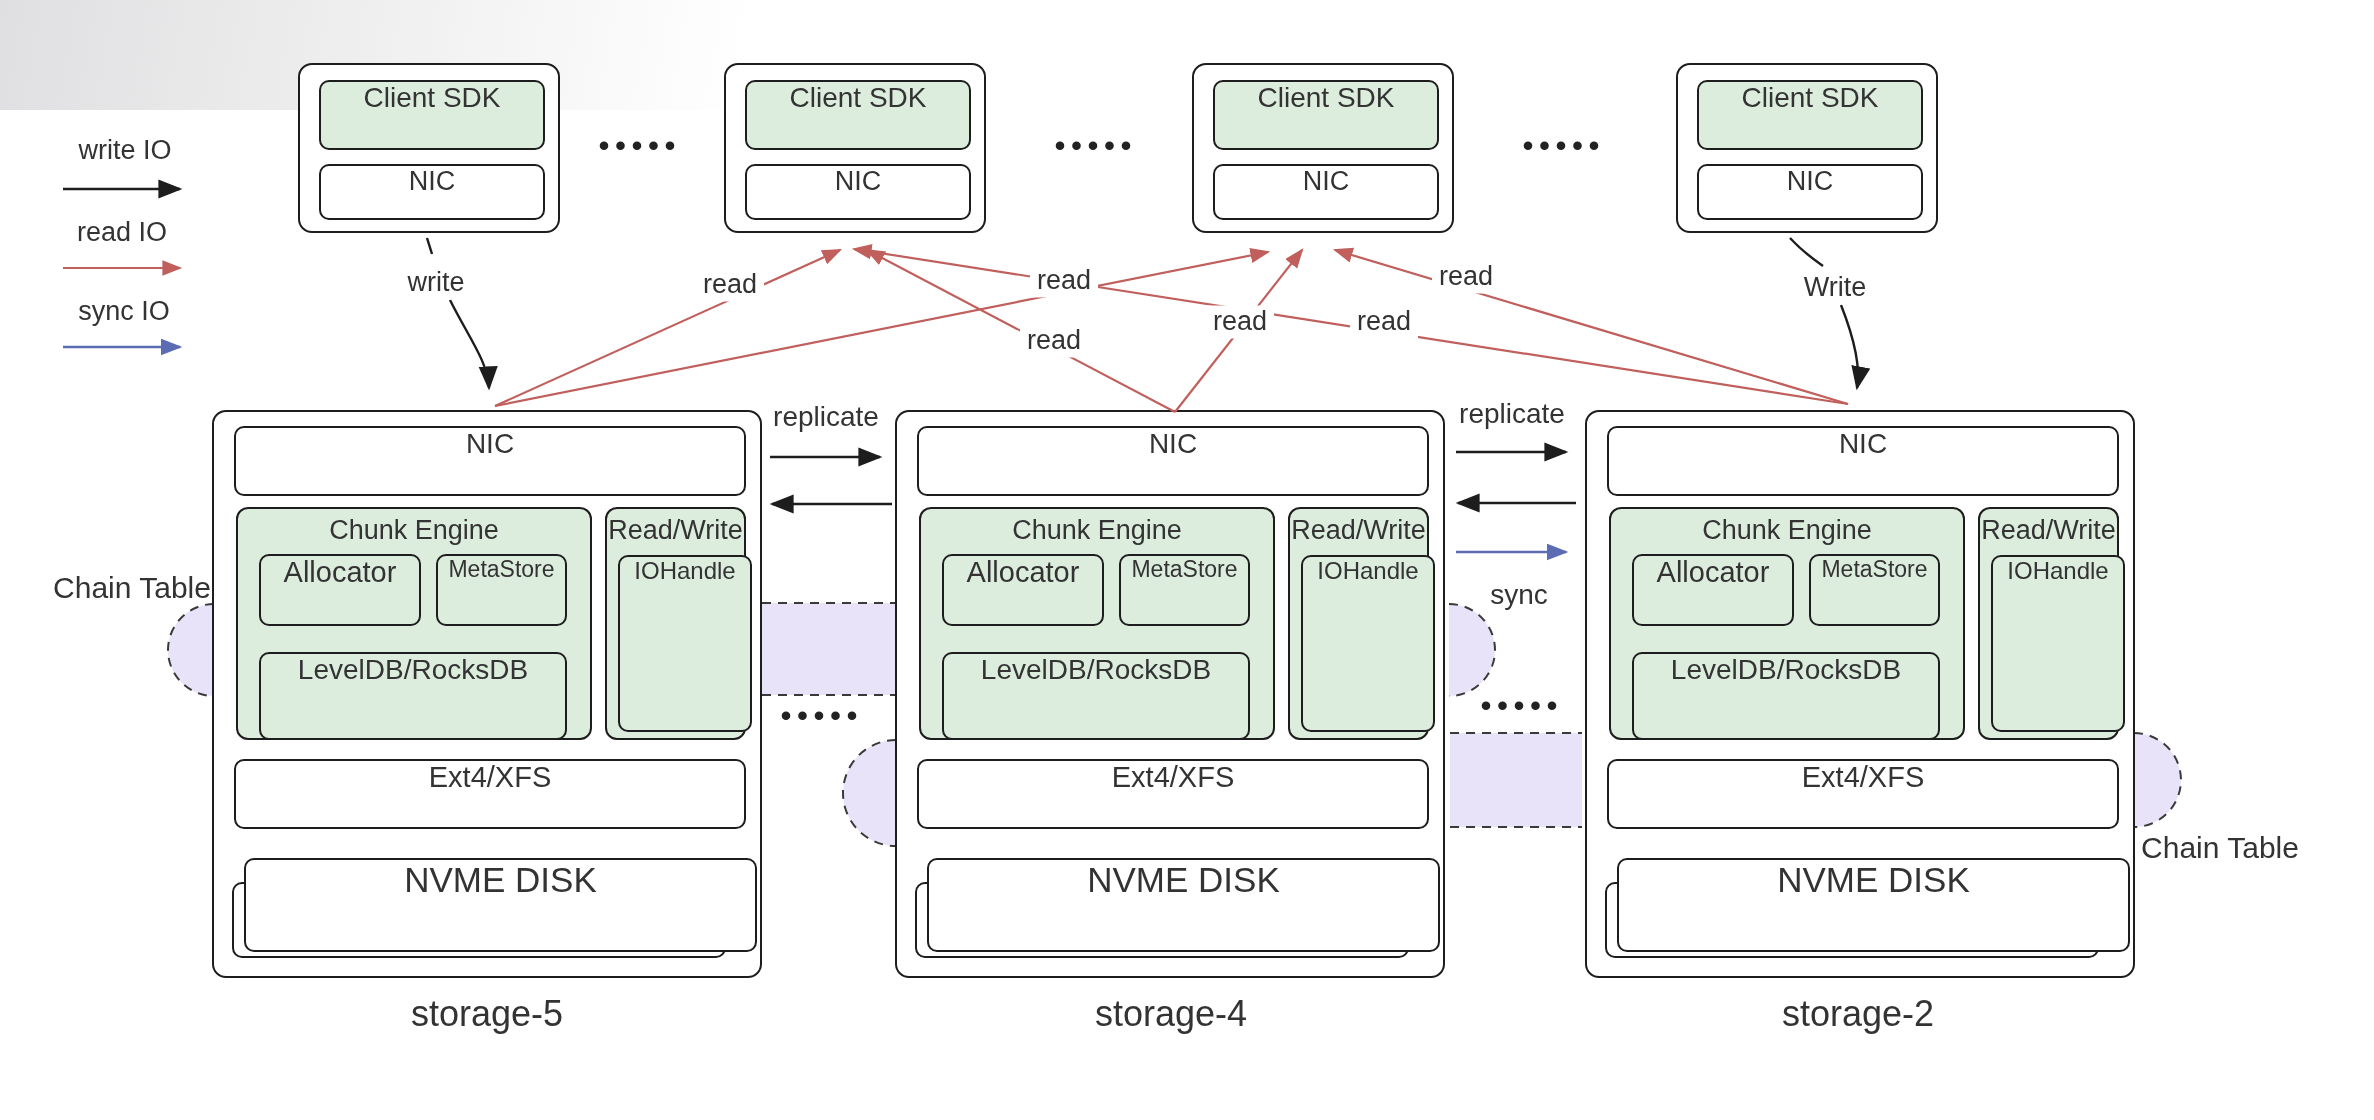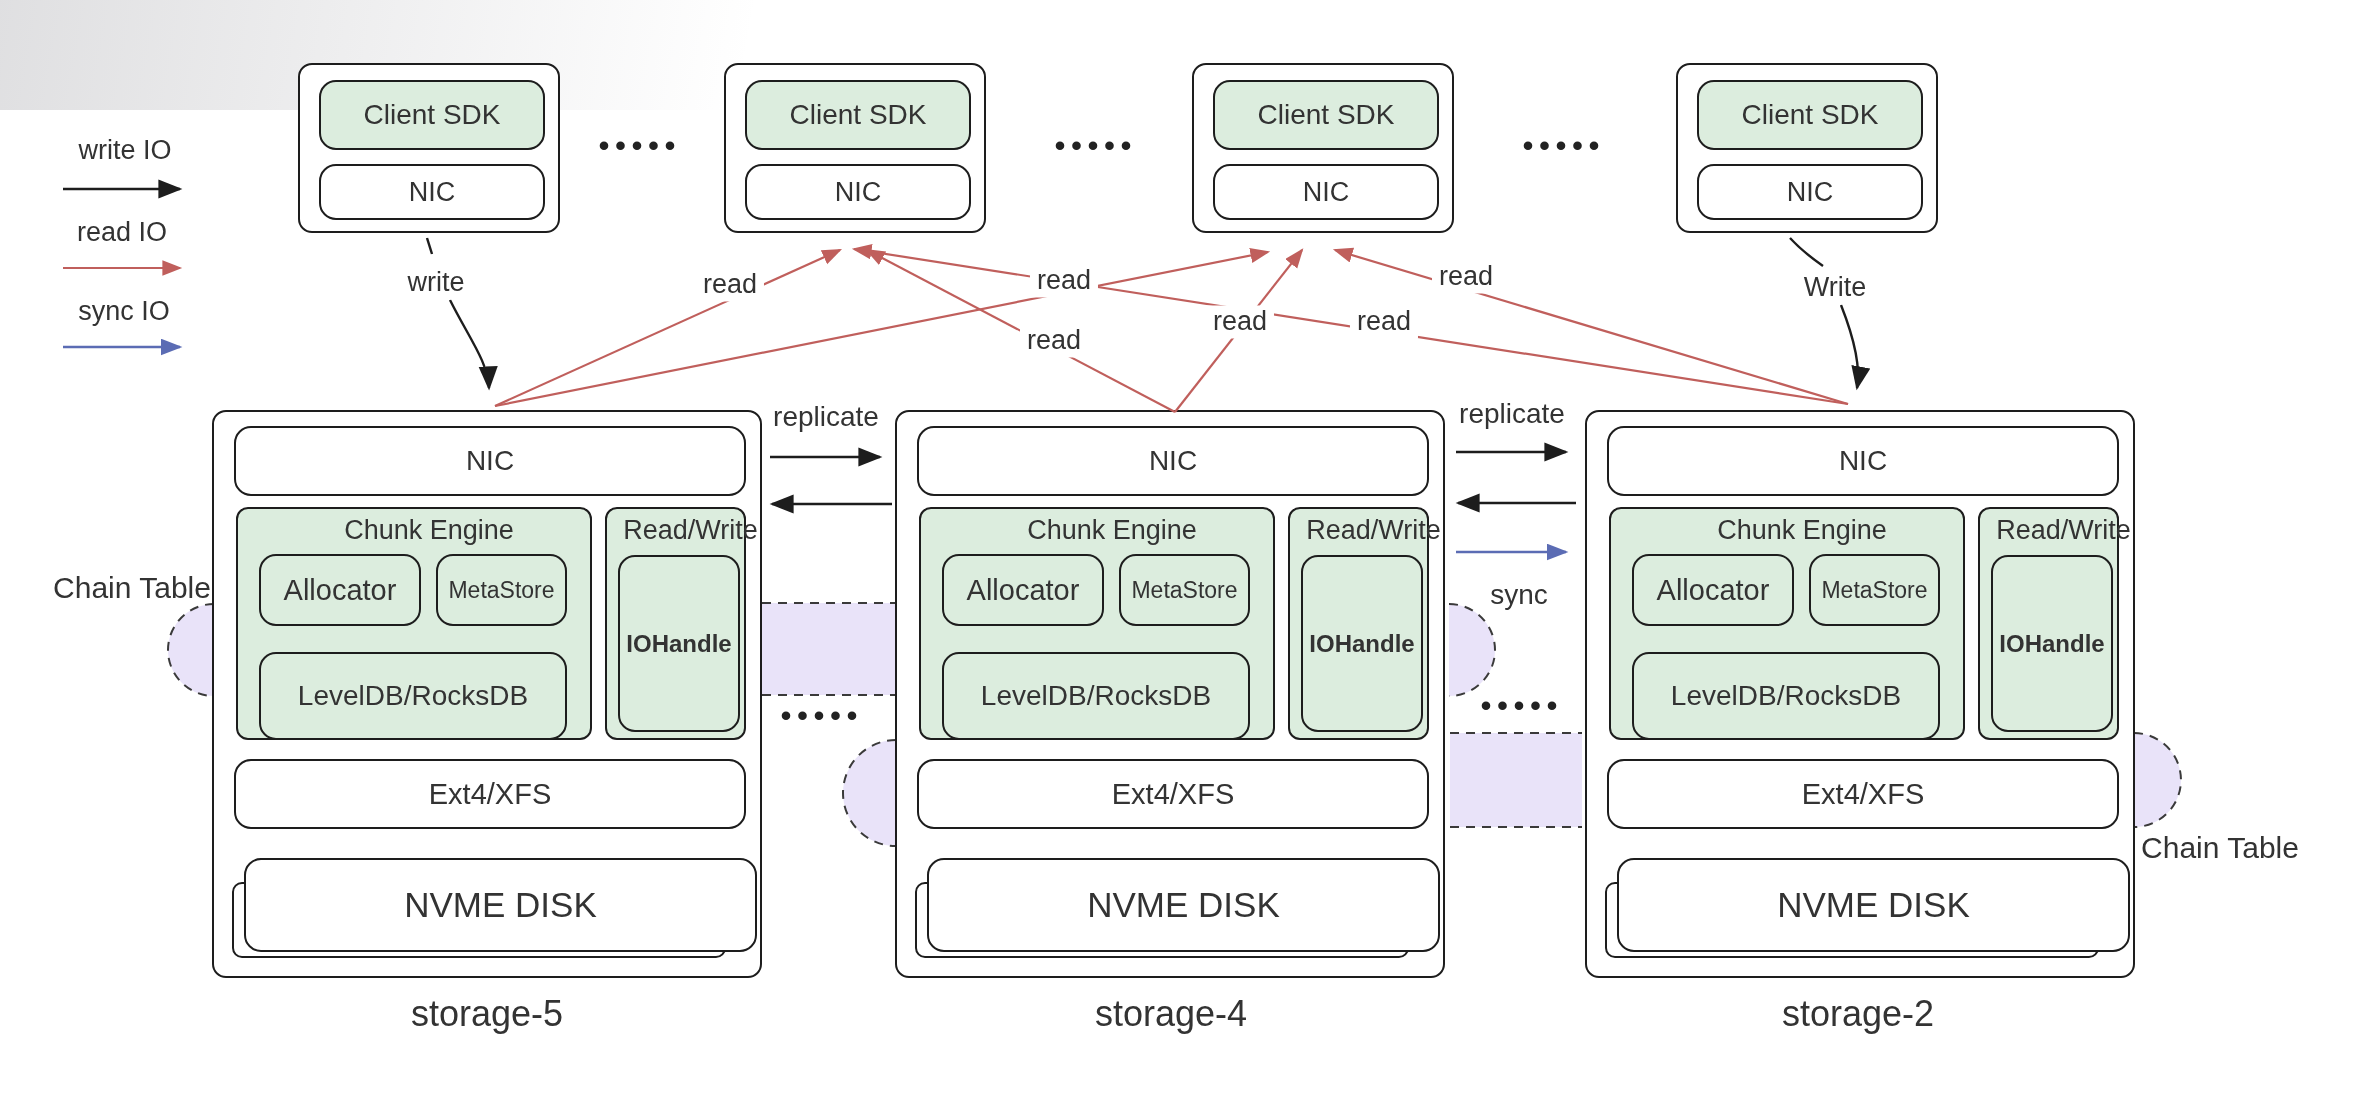--- a/index.html
+++ b/index.html
@@ -7,37 +7,37 @@
     --red:#c05f5c; --blue:#5b6cb4; --ink:#1d1d1d; --text:#333333;
   }
   html,body{margin:0;padding:0;background:#fff;}
   #stage{position:relative;width:2374px;height:1120px;background:#fff;overflow:hidden;
          font-family:"Liberation Sans","DejaVu Sans",sans-serif;color:var(--text);}
   .abs{position:absolute;}
   .top-fade{left:0;top:0;width:1360px;height:110px;pointer-events:none;
     background:linear-gradient(100deg, rgba(150,150,156,.30) 0%, rgba(255,255,255,0) 55%);}
   
   .outer{border:2.5px solid var(--ink);border-radius:14px;background:#fff;box-sizing:border-box;}
-  .bar{border:2.2px solid var(--ink);border-radius:17px;background:#fff;box-sizing:border-box;
-       display:flex;align-items:center;justify-content:center;}
+  .bar{border:2.2px solid var(--ink);border-radius:10px;background:#fff;box-sizing:border-box;
+       display:flex;justify-content:center;}
   .green{background:var(--green);}
   .client{width:262px;height:170px;top:63px;}
   .client .sdk{left:19px;top:15px;width:226px;height:70px;font-size:28px;}
   .client .cnic{left:19px;top:99px;width:226px;height:56px;font-size:27px;}
   .storage{width:550px;height:568px;top:410px;}
   .s-nic{left:20px;top:14px;width:512px;height:70px;font-size:28px;}
   .s-chunk{left:22px;top:95px;width:356px;height:233px;border:2.2px solid var(--ink);
            border-radius:12px;box-sizing:border-box;}
-  .s-title{left:0;top:6px;width:100%;text-align:center;font-size:27px;margin-left:15px;}
+  .s-title{left:0;top:6px;width:100%;text-align:center;font-size:27px;}
   .s-alloc{left:21px;top:45px;width:162px;height:72px;font-size:29px;}
   .s-meta{left:198px;top:45px;width:131px;height:72px;font-size:23px;}
   .s-lvl{left:21px;top:143px;width:308px;height:88px;font-size:28px;}
   .s-rw{left:391px;top:95px;width:141px;height:233px;border:2.2px solid var(--ink);
         border-radius:12px;box-sizing:border-box;}
-  .s-io{left:11px;top:46px;width:122px;height:177px;font-size:24px;font-weight:bold;}
+  .s-io{left:11px;top:46px;width:134px;height:177px;font-size:24px;}
   .s-ext4{left:20px;top:347px;width:512px;height:70px;font-size:29px;}
   .s-nvme-shadow{left:18px;top:470px;width:494px;height:76px;border:2.2px solid var(--ink);
         border-radius:10px;background:#fff;box-sizing:border-box;}
   .s-nvme{left:30px;top:446px;width:513px;height:94px;font-size:35px;}
   .s-name{transform:translate(-50%,-50%);font-size:36px;white-space:nowrap;}
   
   .lbl{transform:translate(-50%,-50%);background:#fff;padding:1px 7px;font-size:27px;
        white-space:nowrap;line-height:1.15;}
   .lbl.rep{font-size:28px;}
   .lbl.chain{font-size:30px;background:transparent;}

